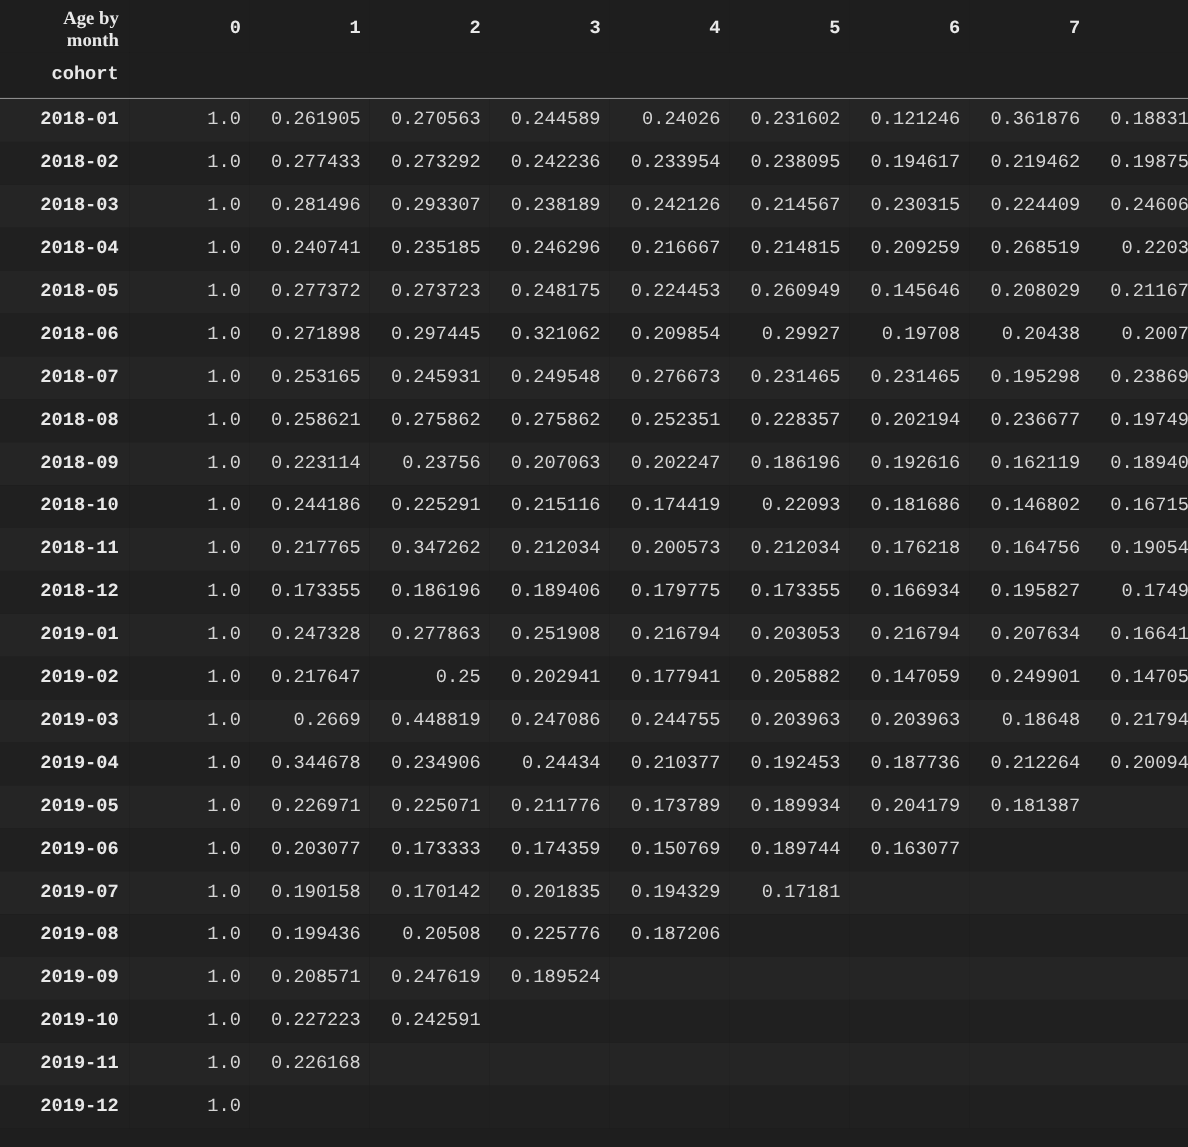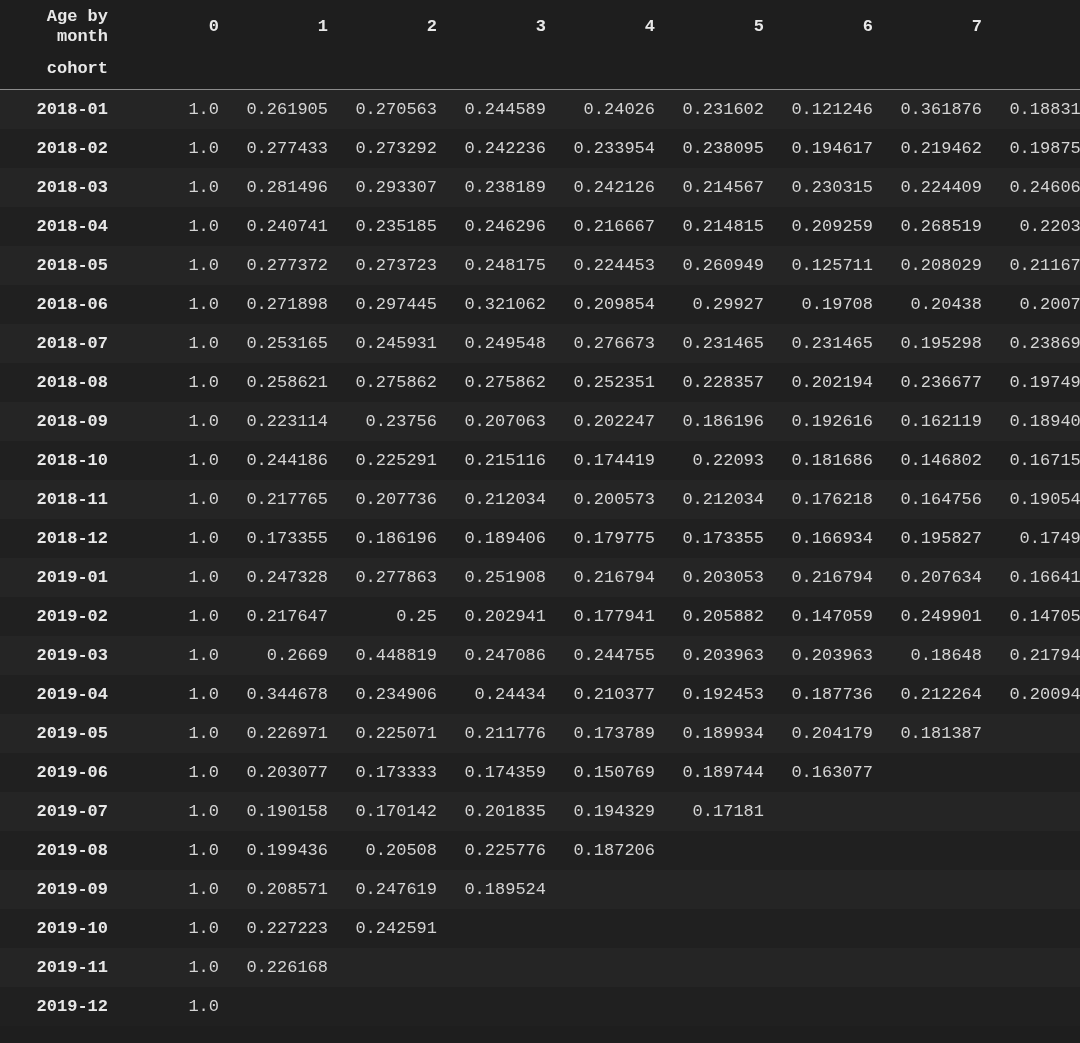--- a/index.html
+++ b/index.html
@@ -40,21 +40,21 @@
   thead tr.sub th.idxlabel {
     padding-right: 10px;
   }
   th.idx, td.idx {
     width: 118px;
     padding-right: 10px;
     padding-left: 6px;
     color: #e8e8e8;
     font-weight: bold;
   }
-  th.idx.multi { line-height:1.15;}
+  th.idx.multi { line-height:1.15;font-family:Liberation Serif, serif;}
   th.col, td.col {
     width: 109px;
     padding-right: 8px;
     padding-left: 4px;
   }
   tbody tr:nth-child(odd)  { background: #252525; }
   tbody tr:nth-child(even) { background: #202020; }
   tbody td.idx { background: transparent; }
   .hr {
     height: 2px;
@@ -151,21 +151,21 @@
           <td class="col">0.22037</td>
         </tr>
         <tr>
           <td class="idx">2018-05</td>
           <td class="col">1.0</td>
           <td class="col">0.277372</td>
           <td class="col">0.273723</td>
           <td class="col">0.248175</td>
           <td class="col">0.224453</td>
           <td class="col">0.260949</td>
-          <td class="col">0.125711</td>
+          <td class="col">0.145646</td>
           <td class="col">0.208029</td>
           <td class="col">0.211679</td>
         </tr>
         <tr>
           <td class="idx">2018-06</td>
           <td class="col">1.0</td>
           <td class="col">0.271898</td>
           <td class="col">0.297445</td>
           <td class="col">0.321062</td>
           <td class="col">0.209854</td>
@@ -219,21 +219,21 @@
           <td class="col">0.174419</td>
           <td class="col">0.22093</td>
           <td class="col">0.181686</td>
           <td class="col">0.146802</td>
           <td class="col">0.167151</td>
         </tr>
         <tr>
           <td class="idx">2018-11</td>
           <td class="col">1.0</td>
           <td class="col">0.217765</td>
-          <td class="col">0.207736</td>
+          <td class="col">0.347262</td>
           <td class="col">0.212034</td>
           <td class="col">0.200573</td>
           <td class="col">0.212034</td>
           <td class="col">0.176218</td>
           <td class="col">0.164756</td>
           <td class="col">0.190544</td>
         </tr>
         <tr>
           <td class="idx">2018-12</td>
           <td class="col">1.0</td>

